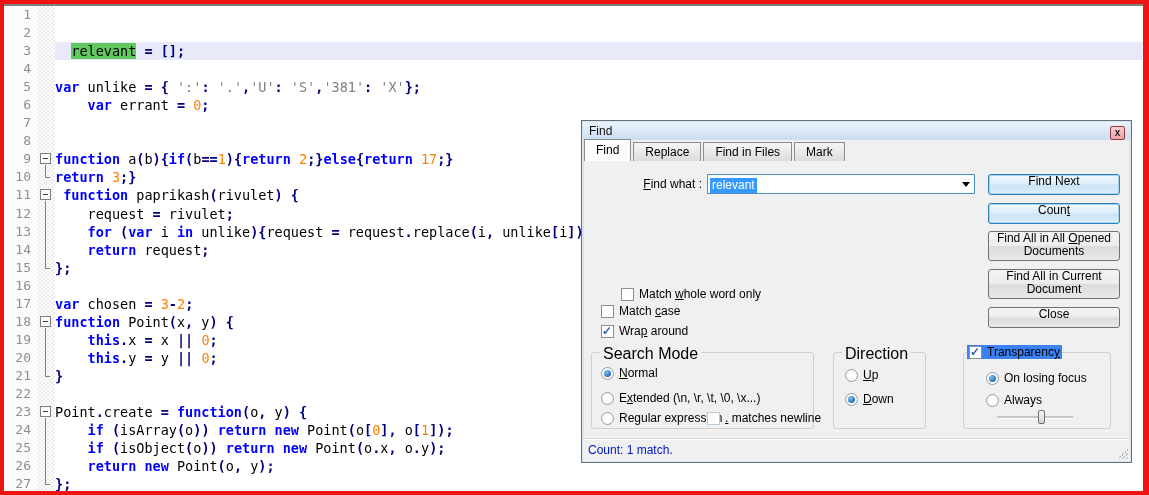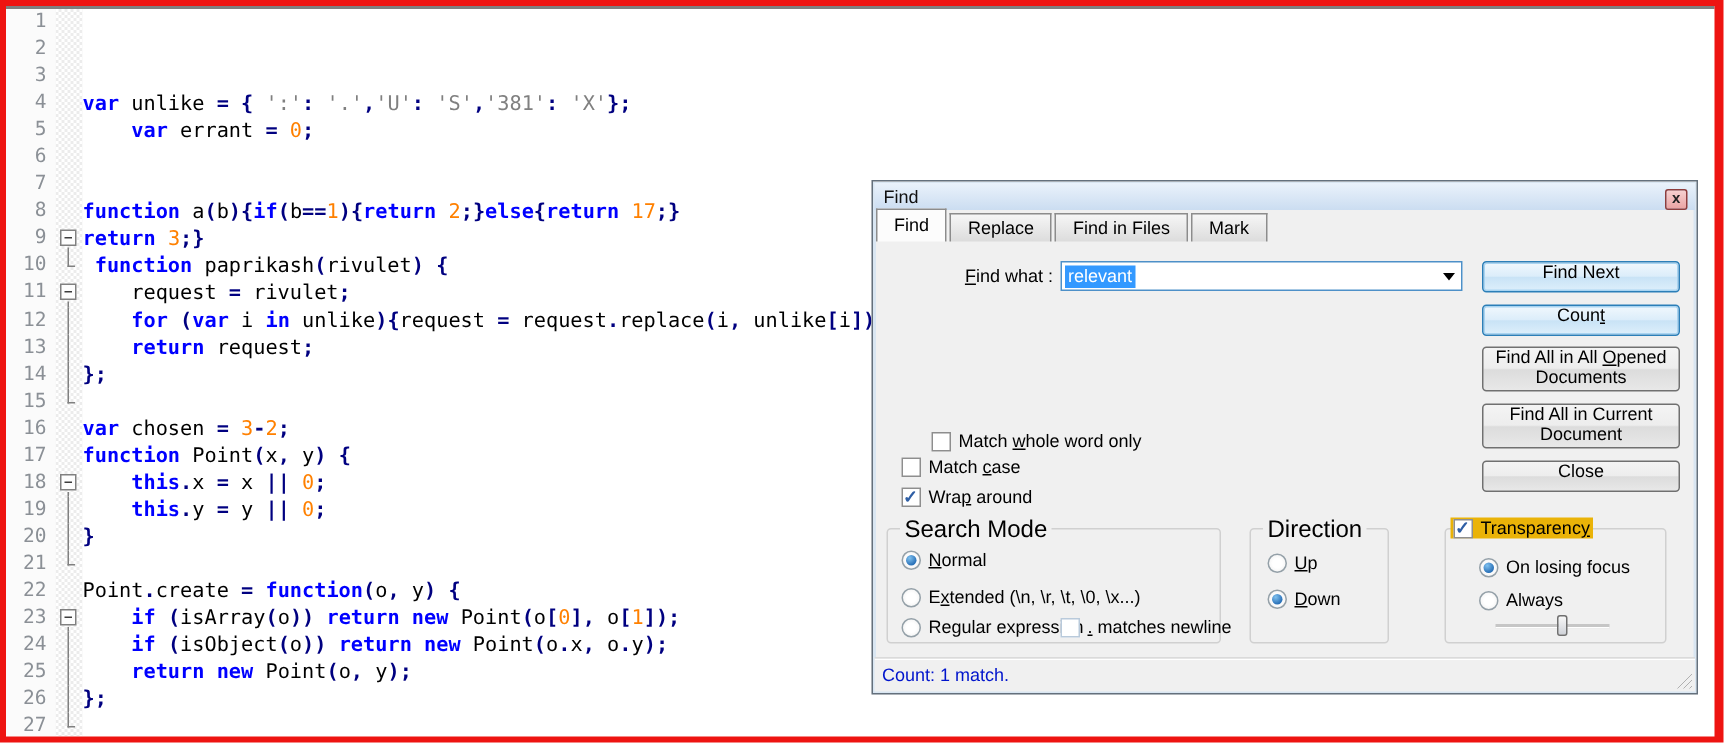--- a/index.html
+++ b/index.html
@@ -124,20 +124,21 @@
         <span class="fbox"></span>
       </div>
       <div class="fold line"></div>
       <div class="fold line"></div>
       <div class="fold line"></div>
       <div class="fold end"></div>
     </div>
   <div class="code-area" id="code-area">
       <div class="crow"></div>
       <div class="crow"></div>
+      <div class="crow cur"><span class="t-d">  </span><span class="t-hl">relevant</span><span class="t-d"> </span><span class="t-o">=</span><span class="t-d"> </span><span class="t-o">[];</span></div>
       <div class="crow"></div>
       <div class="crow"><span class="t-k">var</span><span class="t-d"> unlike </span><span class="t-o">=</span><span class="t-d"> </span><span class="t-o">{</span><span class="t-d"> </span><span class="t-s">':'</span><span class="t-o">:</span><span class="t-d"> </span><span class="t-s">'.'</span><span class="t-o">,</span><span class="t-s">'U'</span><span class="t-o">:</span><span class="t-d"> </span><span class="t-s">'S'</span><span class="t-o">,</span><span class="t-s">'381'</span><span class="t-o">:</span><span class="t-d"> </span><span class="t-s">'X'</span><span class="t-o">};</span></div>
       <div class="crow"><span class="t-d">    </span><span class="t-k">var</span><span class="t-d"> errant </span><span class="t-o">=</span><span class="t-d"> </span><span class="t-n">0</span><span class="t-o">;</span></div>
       <div class="crow"></div>
       <div class="crow"></div>
       <div class="crow"><span class="t-k">function</span><span class="t-d"> a</span><span class="t-o">(</span><span class="t-d">b</span><span class="t-o">){</span><span class="t-k">if</span><span class="t-o">(</span><span class="t-d">b</span><span class="t-o">==</span><span class="t-n">1</span><span class="t-o">){</span><span class="t-k">return</span><span class="t-d"> </span><span class="t-n">2</span><span class="t-o">;}</span><span class="t-k">else</span><span class="t-o">{</span><span class="t-k">return</span><span class="t-d"> </span><span class="t-n">17</span><span class="t-o">;}</span></div>
       <div class="crow"><span class="t-k">return</span><span class="t-d"> </span><span class="t-n">3</span><span class="t-o">;}</span></div>
       <div class="crow"><span class="t-d"> </span><span class="t-k">function</span><span class="t-d"> paprikash</span><span class="t-o">(</span><span class="t-d">rivulet</span><span class="t-o">)</span><span class="t-d"> </span><span class="t-o">{</span></div>
       <div class="crow"><span class="t-d">    request </span><span class="t-o">=</span><span class="t-d"> rivulet</span><span class="t-o">;</span></div>
       <div class="crow"><span class="t-d">    </span><span class="t-k">for</span><span class="t-d"> </span><span class="t-o">(</span><span class="t-k">var</span><span class="t-d"> i </span><span class="t-k">in</span><span class="t-d"> unlike</span><span class="t-o">){</span><span class="t-d">request </span><span class="t-o">=</span><span class="t-d"> request</span><span class="t-o">.</span><span class="t-d">replace</span><span class="t-o">(</span><span class="t-d">i</span><span class="t-o">,</span><span class="t-d"> unlike</span><span class="t-o">[</span><span class="t-d">i</span><span class="t-o">]);}</span></div>
@@ -239,21 +240,21 @@
   <div class="rbrow" style="left:263px;top:247px;">
     <span class="rb"></span>
     <span class="lbl12"><span></span><span class="u">U</span><span>p</span></span>
   </div>
   <div class="rbrow" style="left:263px;top:271px;">
     <span class="rb on"></span>
     <span class="lbl12"><span></span><span class="u">D</span><span>own</span></span>
   </div>
 
   <div class="group" style="left:381px;top:231px;width:148px;height:77px;"></div>
-  <div class="cbrow" style="left:385px;top:224px;background:#eab308;padding:0 2px;">
+  <div class="cbrow" style="left:385px;top:224px;background:#3b82f6;padding:0 2px;">
     <span class="cb on"></span>
     <span class="lbl12"><span>Transparenc</span><span class="u">y</span><span></span></span>
   </div>
   <div class="rbrow" style="left:404px;top:250px;">
     <span class="rb on"></span>
     <span class="lbl12"><span>On losing focus</span></span>
   </div>
   <div class="rbrow" style="left:404px;top:272px;">
     <span class="rb"></span>
     <span class="lbl12"><span>Always</span></span>

